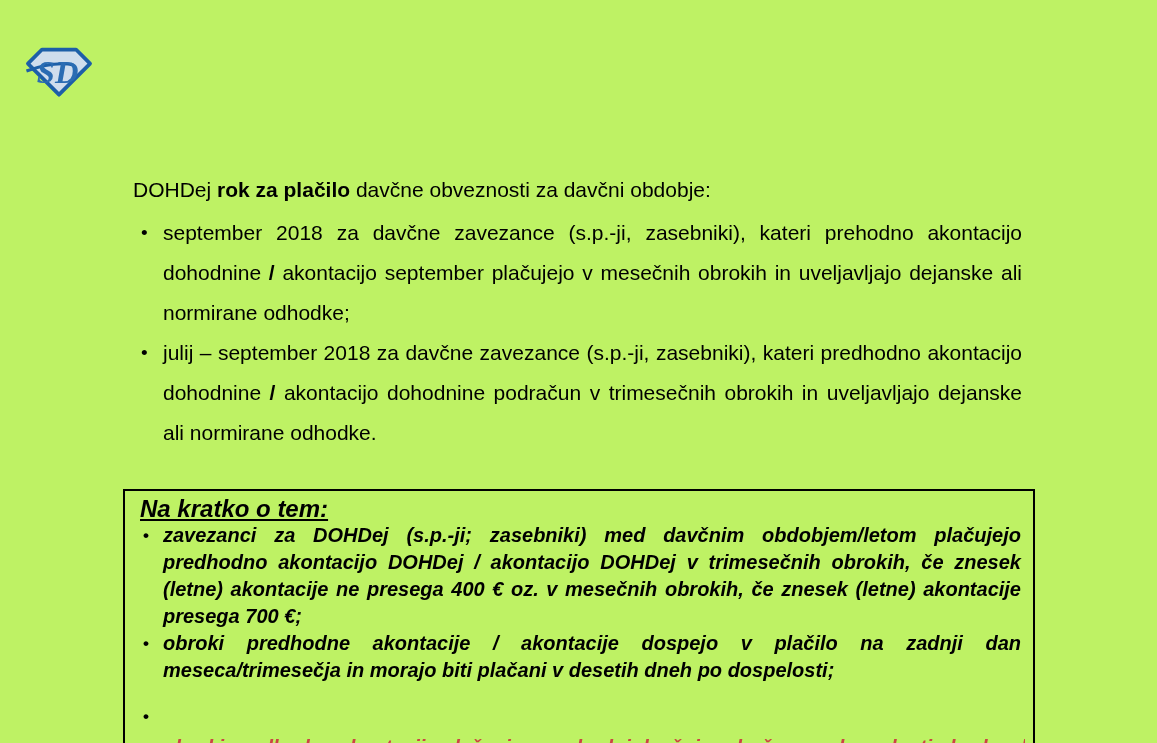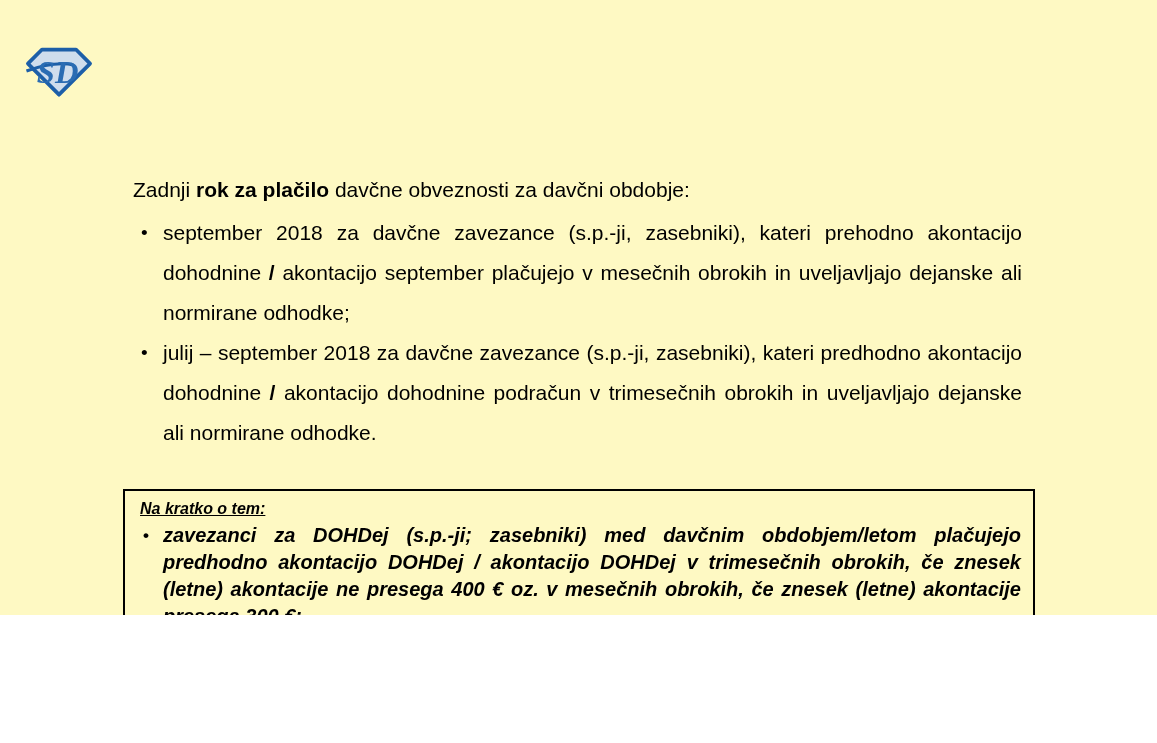--- a/index.html
+++ b/index.html
@@ -1,20 +1,20 @@
 <!DOCTYPE html>
 <html><head>
 <meta charset="utf-8">
 <style>
   html,body { margin:0; padding:0; background:#ffffff; }
   .page {
     position:relative;
-    width:1157px; height:615px;
+    width:1157px; height:743px;
     overflow:hidden;
-    background:#fef9c3;
+    background:#bef264;
     font-family:"Liberation Sans", sans-serif;
     color:#000000;
   }
   .logo { position:absolute; left:22px; top:44px; width:74px; height:54px; }
   .intro {
     position:absolute; left:133px; top:170px; width:889px;
     font-size:21px; line-height:40px;
   }
   .b { font-weight:bold; }
   .top-bullets { position:absolute; left:133px; top:213px; width:889px; }
@@ -26,21 +26,21 @@
   .tb-item .marker {
     position:absolute; left:8px; top:0; line-height:40px; font-size:19px;
   }
   .summary-box {
     position:absolute; left:123px; top:489px; width:912px; height:310px;
     box-sizing:border-box;
     border:2px solid #000000;
     padding:4px 12px 0 15px;
   }
   .box-heading {
-    font-size:16px; line-height:27px;
+    font-size:24px; line-height:27px;
     font-weight:bold; font-style:italic; text-decoration:underline;
   }
   .bx-item {
     position:relative; padding-left:23px;
     font-size:20px; line-height:27px;
     font-weight:bold; font-style:italic;
     text-align:justify; text-align-last:left;
   }
   .bx-item .marker {
     position:absolute; left:3px; top:0; line-height:27px; font-size:17px; font-style:normal;
@@ -59,43 +59,44 @@
 <div class="page">
 
   <div class="logo">
     <svg viewBox="0 0 100 72" width="74" height="54">
       <polygon points="8,26 27,7 73,7 92,26 50,68" stroke="#1d5fa8" stroke-width="5" stroke-linejoin="round" fill="#cfdded"></polygon>
       <path d="M6,36 Q45,22 70,28" fill="none" stroke="#1d5fa8" stroke-width="4"></path>
       <text x="20" y="52" font-size="44" font-style="italic" font-weight="bold" font-family="Liberation Serif, serif" fill="#2a6cb3">SD</text>
     </svg>
   </div>
 
-  <div class="intro"><span>Zadnji </span><span class="b">rok za plačilo</span><span> davčne obveznosti za davčni obdobje:</span></div>
+  <div class="intro"><span>DOHDej </span><span class="b">rok za plačilo</span><span> davčne obveznosti za davčni obdobje:</span></div>
 
   <div class="top-bullets">
     <div class="tb-item">
       <span class="marker">•</span>
       <span><span>september 2018 za davčne zavezance (s.p.-ji, zasebniki), kateri prehodno akontacijo dohodnine </span><span class="b">/</span><span> akontacijo september plačujejo v mesečnih obrokih in uveljavljajo dejanske ali normirane odhodke;</span></span>
     </div>
     <div class="tb-item">
       <span class="marker">•</span>
       <span><span>julij – september 2018 za davčne zavezance (s.p.-ji, zasebniki), kateri predhodno akontacijo dohodnine </span><span class="b">/</span><span> akontacijo dohodnine podračun v trimesečnih obrokih in uveljavljajo dejanske ali normirane odhodke.</span></span>
     </div>
   </div>
 
   <div class="summary-box">
     <div class="box-heading">Na kratko o tem:</div>
 
     <div class="bx-item">
       <span class="marker">•</span>
-      <span>zavezanci za DOHDej (s.p.-ji; zasebniki) med davčnim obdobjem/letom plačujejo predhodno akontacijo DOHDej / akontacijo DOHDej v trimesečnih obrokih, če znesek (letne) akontacije ne presega 400 € oz. v mesečnih obrokih, če znesek (letne) akontacije presega 300 €;</span>
+      <span>zavezanci za DOHDej (s.p.-ji; zasebniki) med davčnim obdobjem/letom plačujejo predhodno akontacijo DOHDej / akontacijo DOHDej v trimesečnih obrokih, če znesek (letne) akontacije ne presega 400 € oz. v mesečnih obrokih, če znesek (letne) akontacije presega 700 €;</span>
     </div>
 
     <div class="bx-item">
       <span class="marker">•</span>
+      <span>obroki predhodne akontacije / akontacije dospejo v plačilo na zadnji dan meseca/trimesečja in morajo biti plačani v desetih dneh po dospelosti;</span>
     </div>
 
     <div class="bx-item spaced">
       <span class="marker">•</span>
     </div>
   </div>
 
   <div class="red-partial" style="color: rgb(204, 68, 68);">obroki predhodne akontacije plačani na prehodni davčni podračun po dospelosti obroka akontacije dohodnine</div>
 
 </div>

